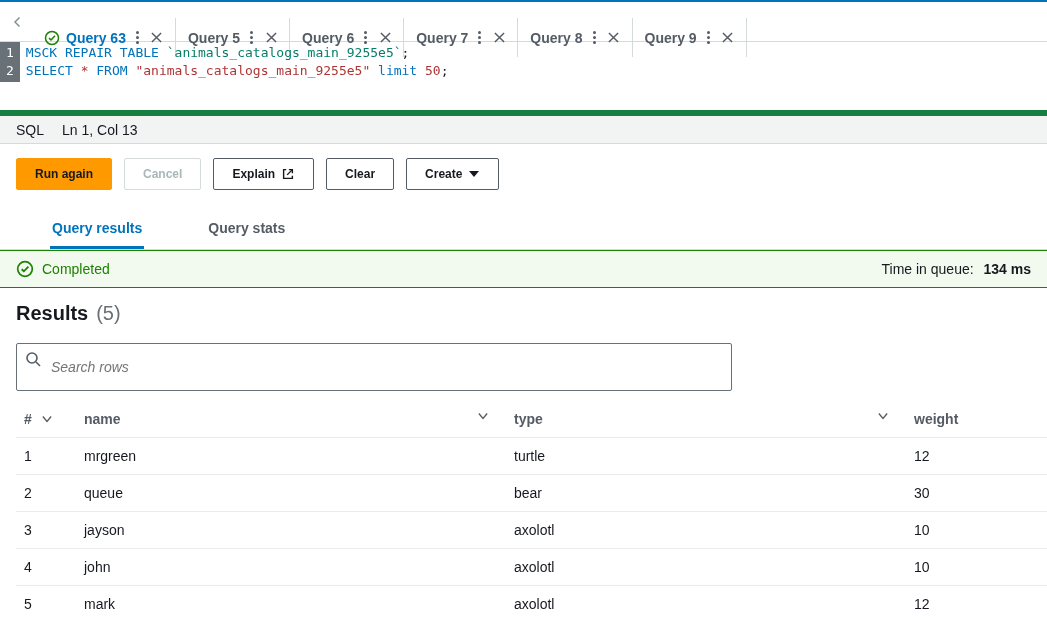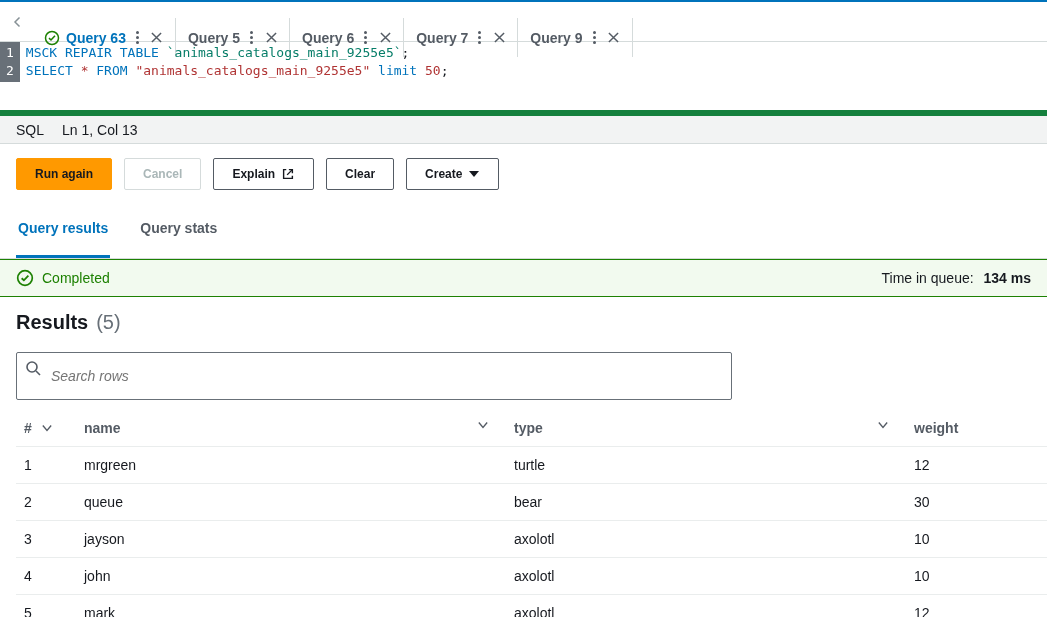--- a/index.html
+++ b/index.html
@@ -122,21 +122,22 @@
   
   .result-tabs {
     display:flex;
     gap: 28px;
     padding: 8px 16px 0 16px;
     border-bottom: 1px solid #d5dbdb;
   }
   .rtab {
     font-weight: 700;
     color: #545b64;
-    padding: 8px 2px 19px 2px;
+    padding: 8px 2px 10px 2px;
+    margin-left: 34px;
   }
   .rtab.active {
     color: #0073bb;
     border-bottom: 3px solid #0073bb;
   }
 
   
   .complete-banner {
     display:flex;
     align-items:center;
@@ -267,20 +268,33 @@
         <span></span>
       </span>
     <span class="close">
         <svg width="11" height="11" viewBox="0 0 12 12">
           <path d="M1 1 L11 11 M11 1 L1 11" stroke="currentColor" stroke-width="1.6"></path>
         </svg>
       </span>
   </div>
   <div class="tab inactive">
     <span>Query 7</span>
+    <span class="kebab">
+        <span></span>
+        <span></span>
+        <span></span>
+      </span>
+    <span class="close">
+        <svg width="11" height="11" viewBox="0 0 12 12">
+          <path d="M1 1 L11 11 M11 1 L1 11" stroke="currentColor" stroke-width="1.6"></path>
+        </svg>
+      </span>
+  </div>
+  <div class="tab inactive">
+    <span>Query 8</span>
     <span class="kebab">
         <span></span>
         <span></span>
         <span></span>
       </span>
     <span class="close">
         <svg width="11" height="11" viewBox="0 0 12 12">
           <path d="M1 1 L11 11 M11 1 L1 11" stroke="currentColor" stroke-width="1.6"></path>
         </svg>
       </span>

